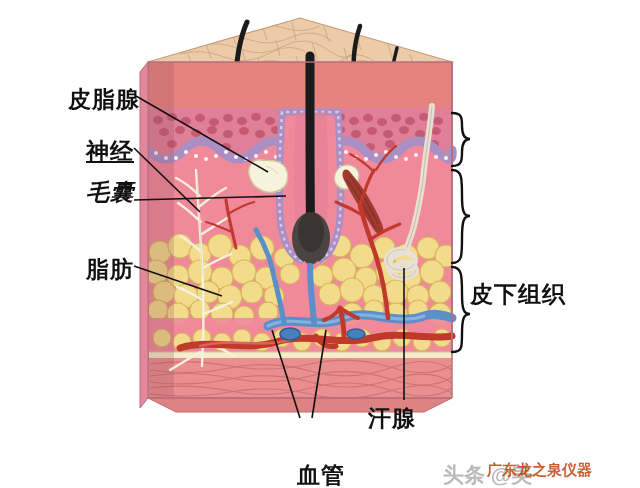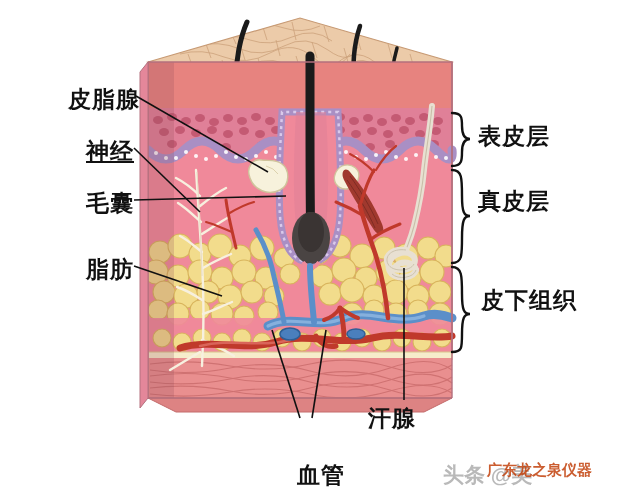--- a/index.html
+++ b/index.html
@@ -455,26 +455,24 @@
                C464,216 462,220 462,238 C462,256 462,263 452,263"></path>
 
       <path d="M452,267 C462,267 462,276 462,294 C462,310 464,314 470,314
                C464,314 462,318 462,334 C462,348 462,352 452,352"></path>
     </g>
 
   </svg>
 
   <div class="lbl" style="left:68px;top:88px;">皮脂腺</div>
   <div class="lbl" style="left:86px;top:140px;text-decoration:underline;">神经</div>
-  <div class="lbl" style="left:86px;top:192px;">毛囊</div>
+  <div class="lbl" style="left:86px;top:181px;font-style:italic;">毛囊</div>
   <div class="lbl" style="left:86px;top:258px;">脂肪</div>
 
-  <div class="lbl" style="left:478px;top:125px;">表皮层</div>
-  <div class="lbl" style="left:478px;top:190px;">真皮层</div>
-  <div class="lbl" style="left:470px;top:289px;margin-left:11px;">皮下组织</div>
+  <div class="lbl" style="left:470px;top:283px;">皮下组织</div>
 
   <div class="lbl" style="left:297px;top:423px;margin-top:41px;">血管</div>
   <div class="lbl" style="left:368px;top:407px;">汗腺</div>
 
   <div class="wm" style="left:443px;top:461px;">头条 @美</div>
   <div class="wm2" style="left:487px;top:461px;opacity:0.85;">广东龙之泉仪器</div>
 
 </div>
 
 </body></html>

